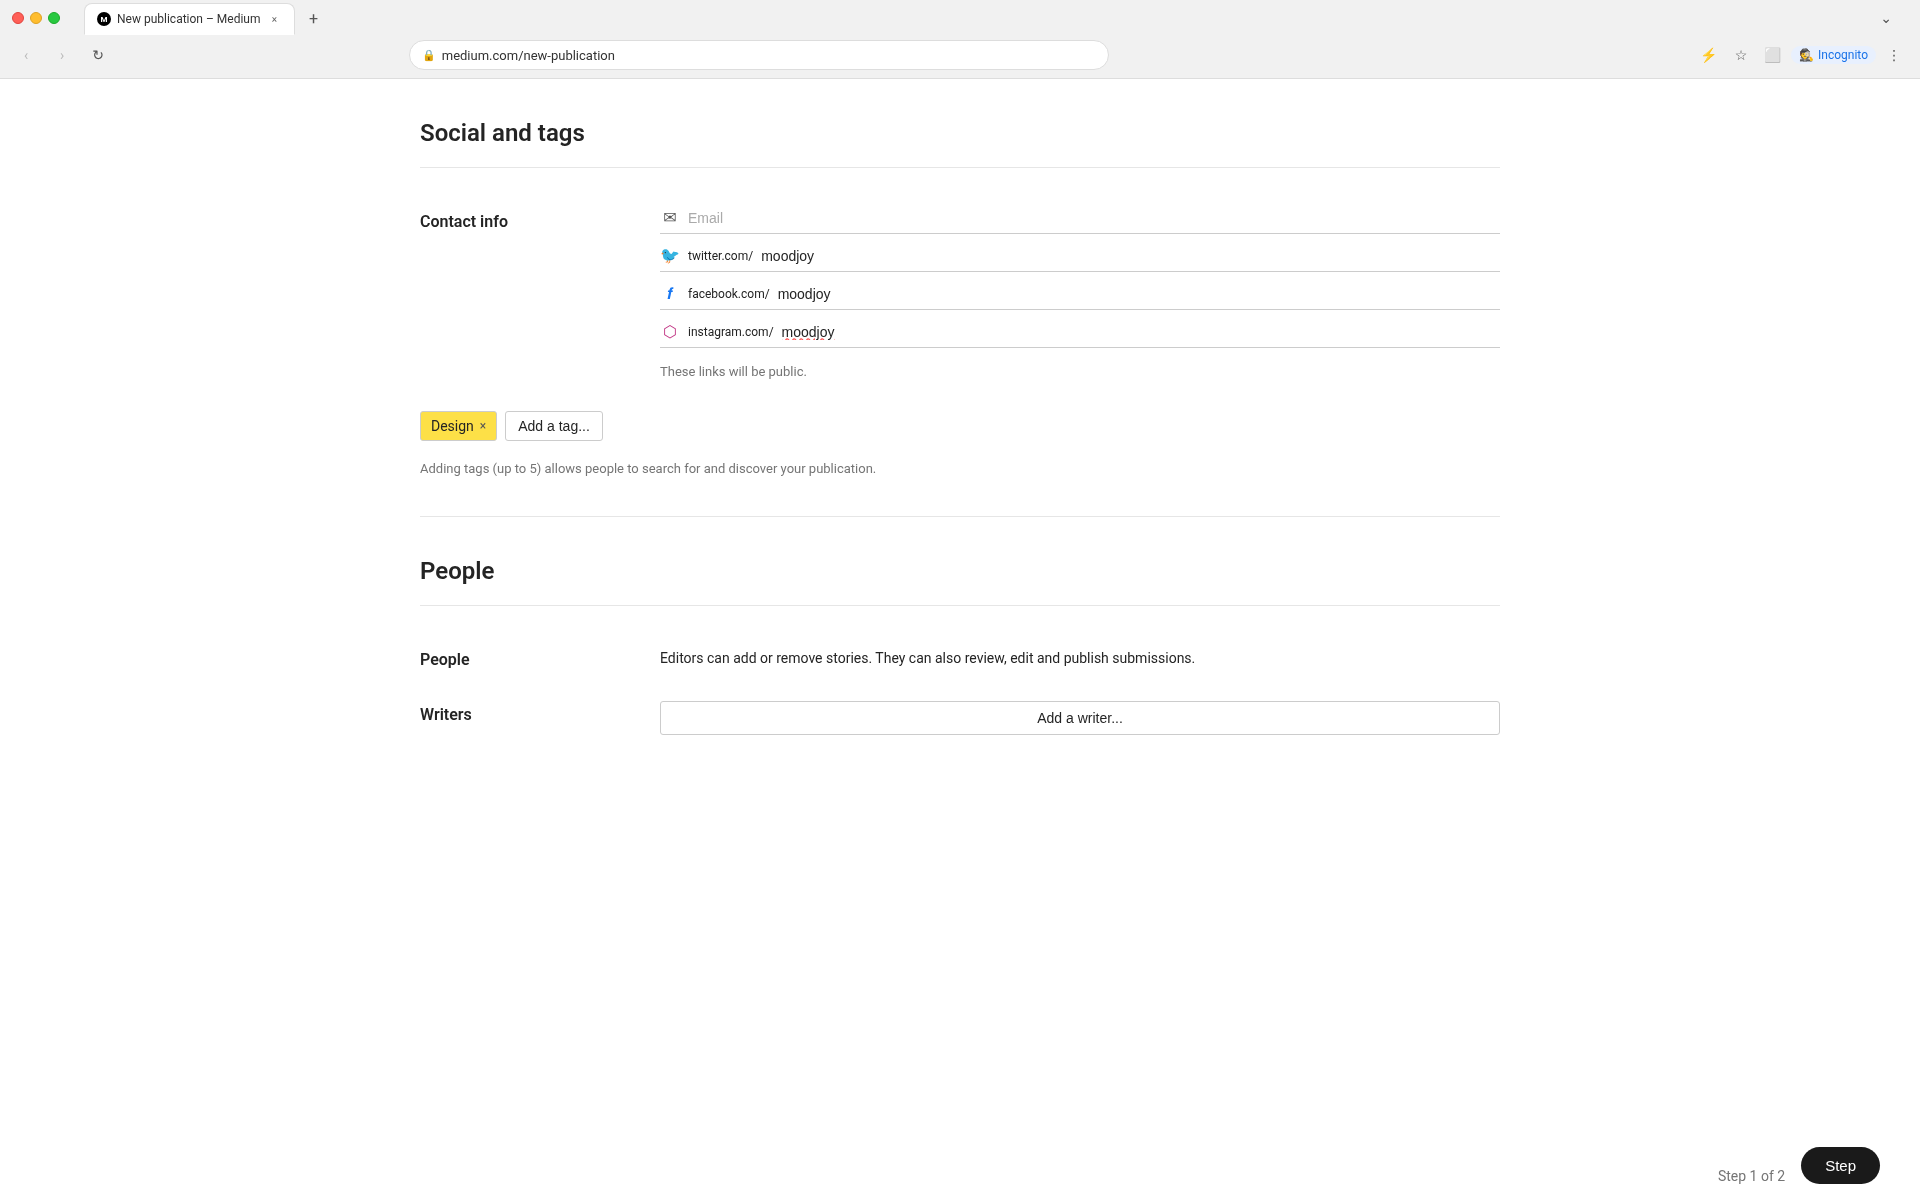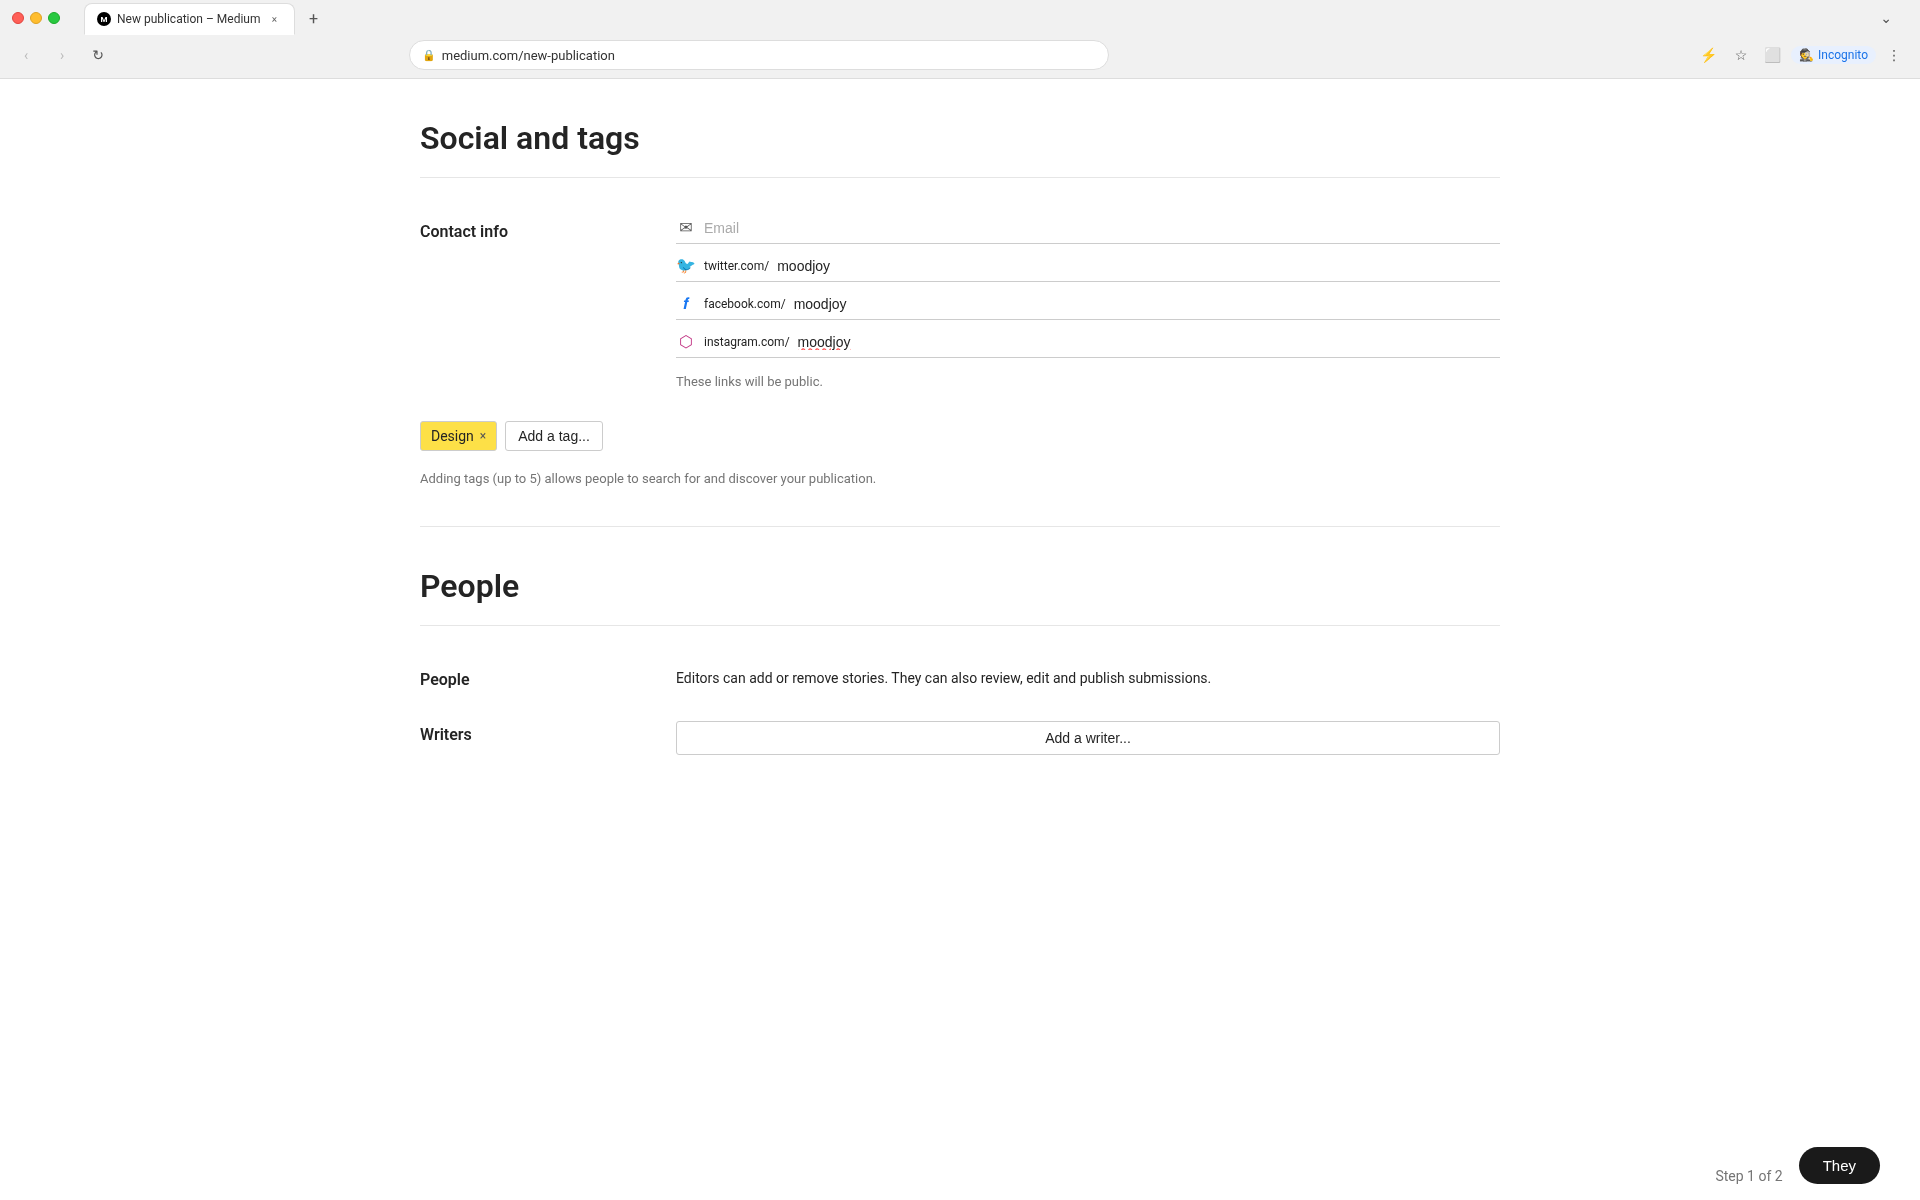--- a/index.html
+++ b/index.html
@@ -201,31 +201,31 @@
     }
 
     
     .page-content {
       max-width: 1200px;
       margin: 0 auto;
       padding: 40px 60px;
     }
 
     .section-header {
-      font-size: 32px;
+      font-size: 24px;
       font-weight: 600;
       color: #242424;
       padding-bottom: 20px;
       border-bottom: 1px solid #e6e6e6;
       margin-bottom: 40px;
     }
 
     .form-row {
       display: flex;
-      gap: 56px;
+      gap: 40px;
       margin-bottom: 32px;
     }
 
     .form-label {
       width: 200px;
       font-size: 16px;
       font-weight: 600;
       color: #242424;
       flex-shrink: 0;
       padding-top: 4px;
@@ -489,14 +489,14 @@
       <button class="add-writer-btn">
         <span>Add a writer...</span>
       </button>
     </div>
   </div>
 
 </div>
 
 <div class="page-footer">
   <span class="step-indicator">Step 1 of 2</span>
-  <button class="next-btn">They</button>
+  <button class="next-btn">Step</button>
 </div>
 
 </body></html>

